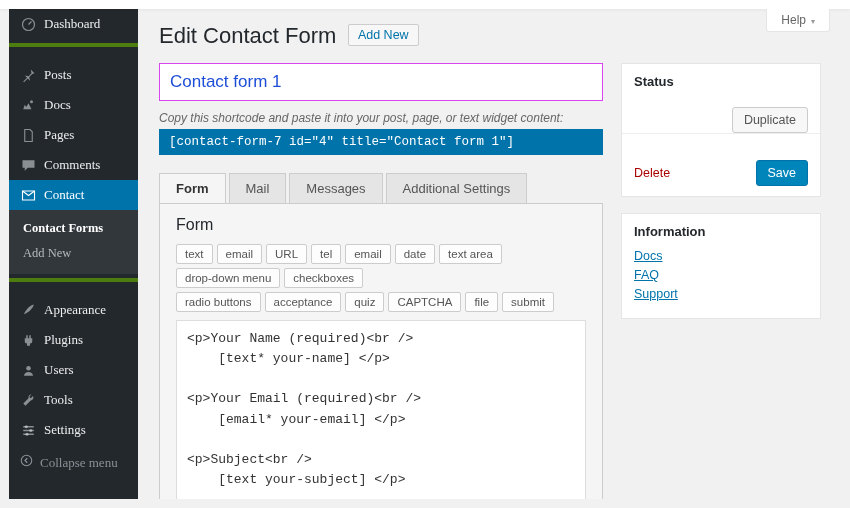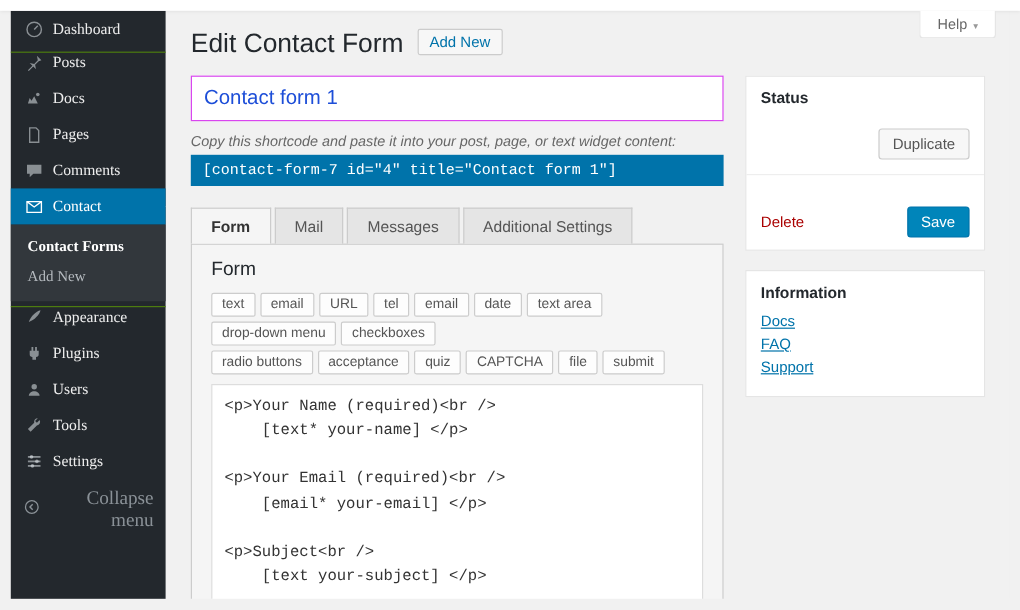--- a/index.html
+++ b/index.html
@@ -7,27 +7,27 @@
 
 .topbar { position: absolute; top: 0; left: 0; right: 0; height: 9px; background: #fff; box-shadow: 0 1px 3px rgba(0,0,0,0.06); z-index: 50; }
 .help-tab { position: absolute; right: 20px; top: 9px; background: #fff; border: 1px solid #e5e5e5; border-top: none; padding: 4px 14px; font-size: 12px; color: #666; border-radius: 0 0 3px 3px; z-index: 51; cursor: pointer; }
 .help-tab::after { content: "▾"; font-size: 8px; margin-left: 5px; color: #999; }
 
 .sidebar { position: absolute; left: 9px; top: 9px; bottom: 9px; width: 129px; background: #23282d; color: #eee; font-family: Liberation Serif, serif; }
 .smenu { list-style: none; }
 .smenu li { display: flex; align-items: center; padding: 7px 10px; font-size: 13px; color: #eee; cursor: pointer; }
 .smenu li.current { background: #0073aa; color: #fff; position: relative; }
 .smenu li.current::after { content: ""; position: absolute; right: -7px; top: 50%; margin-top: -7px; border: 7px solid transparent; border-right-color: #f1f1f1; }
-.smenu li.sep { border-top: 1px solid #4d7c0f; margin-top: 4px; padding-top: 0; }
+.smenu li.sep { border-top: 4px solid #4d7c0f; margin-top: 4px; padding-top: 20px; }
 .smenu .ico { width: 18px; display: inline-flex; justify-content: center; margin-right: 7px; color: rgba(240,245,250,0.5); }
 .smenu li.current .ico { color: #fff; }
 .submenu { background: #32373c; padding: 6px 0 8px; }
 .submenu a { display: block; padding: 5px 12px 5px 14px; font-size: 12.5px; color: #b4b9be; cursor: pointer; }
 .submenu a.cur { color: #fff; font-weight: 600; }
-.collapse { display: flex; align-items: center; padding: 8px 10px; font-size: 16px; color: #8a9197; cursor: pointer; text-align: right; }
+.collapse { display: flex; align-items: center; padding: 8px 10px; font-size: 13px; color: #8a9197; cursor: pointer; text-align: right; }
 .collapse .ico { margin-right: 6px; }
 
 .main { position: absolute; left: 139px; right: 9px; top: 9px; bottom: 9px; background: #f1f1f1; padding: 14px 20px; overflow: hidden; }
 .page-title { font-size: 22px; font-weight: 400; color: #23282d; display: inline-block; }
 .add-new { display: inline-block; margin-left: 8px; padding: 3px 9px; border: 1px solid #ccc; background: #f7f7f7; border-radius: 2px; font-size: 12.5px; color: #0073aa; cursor: pointer; vertical-align: 4px; }
 
 .columns { display: flex; gap: 18px; margin-top: 14px; }
 .col-main { flex: 1; min-width: 0; }
 .col-side { width: 200px; }
 
@@ -42,21 +42,21 @@
 .panel { border: 1px solid #ccc; background: #f5f5f5; padding: 12px 16px; }
 .panel h3 { font-size: 16px; font-weight: 400; color: #23282d; margin-bottom: 10px; }
 .tag-row { display: flex; flex-wrap: wrap; gap: 4px; margin-bottom: 4px; }
 .tag-btn { padding: 3px 8px; border: 1px solid #ccc; background: #fdfdfd; font-size: 11.5px; color: #555; border-radius: 2px; cursor: pointer; }
 .code-area { margin-top: 8px; font-family: "Courier New", monospace; font-size: 13px; color: #333; line-height: 1.55; white-space: pre; background: #fff; border: 1px solid #ddd; padding: 8px 10px; overflow: hidden; height: 195px; }
 
 .box { background: #fff; border: 1px solid #e5e5e5; padding: 10px 12px 12px; margin-bottom: 16px; }
 .box h2 { font-size: 13px; font-weight: 700; color: #23282d; margin-bottom: 10px; }
 .btn { padding: 5px 11px; border: 1px solid #ccc; background: #f7f7f7; border-radius: 3px; font-size: 12.5px; color: #555; cursor: pointer; }
 .btn.primary { background: #0085ba; border-color: #0073aa; color: #fff; }
-.status-actions { display: flex; justify-content: flex-end; margin-bottom: 12px; padding-top: 8px; }
+.status-actions { display: flex; justify-content: flex-end; margin-bottom: 0; padding-top: 8px; }
 .status-footer { display: flex; justify-content: space-between; align-items: center; border-top: 1px solid #eee; padding-top: 26px; margin: 0 -12px -2px; padding-left: 12px; padding-right: 12px; }
 .delete { color: #a00; font-size: 12.5px; cursor: pointer; }
 .info-links a { display: block; color: #0073aa; text-decoration: underline; font-size: 12.5px; margin-bottom: 5px; cursor: pointer; }
 
 svg { width: 15px; height: 15px; fill: currentColor; }
 </style>
 </head>
 <body>
 
 <div class="topbar"></div>

